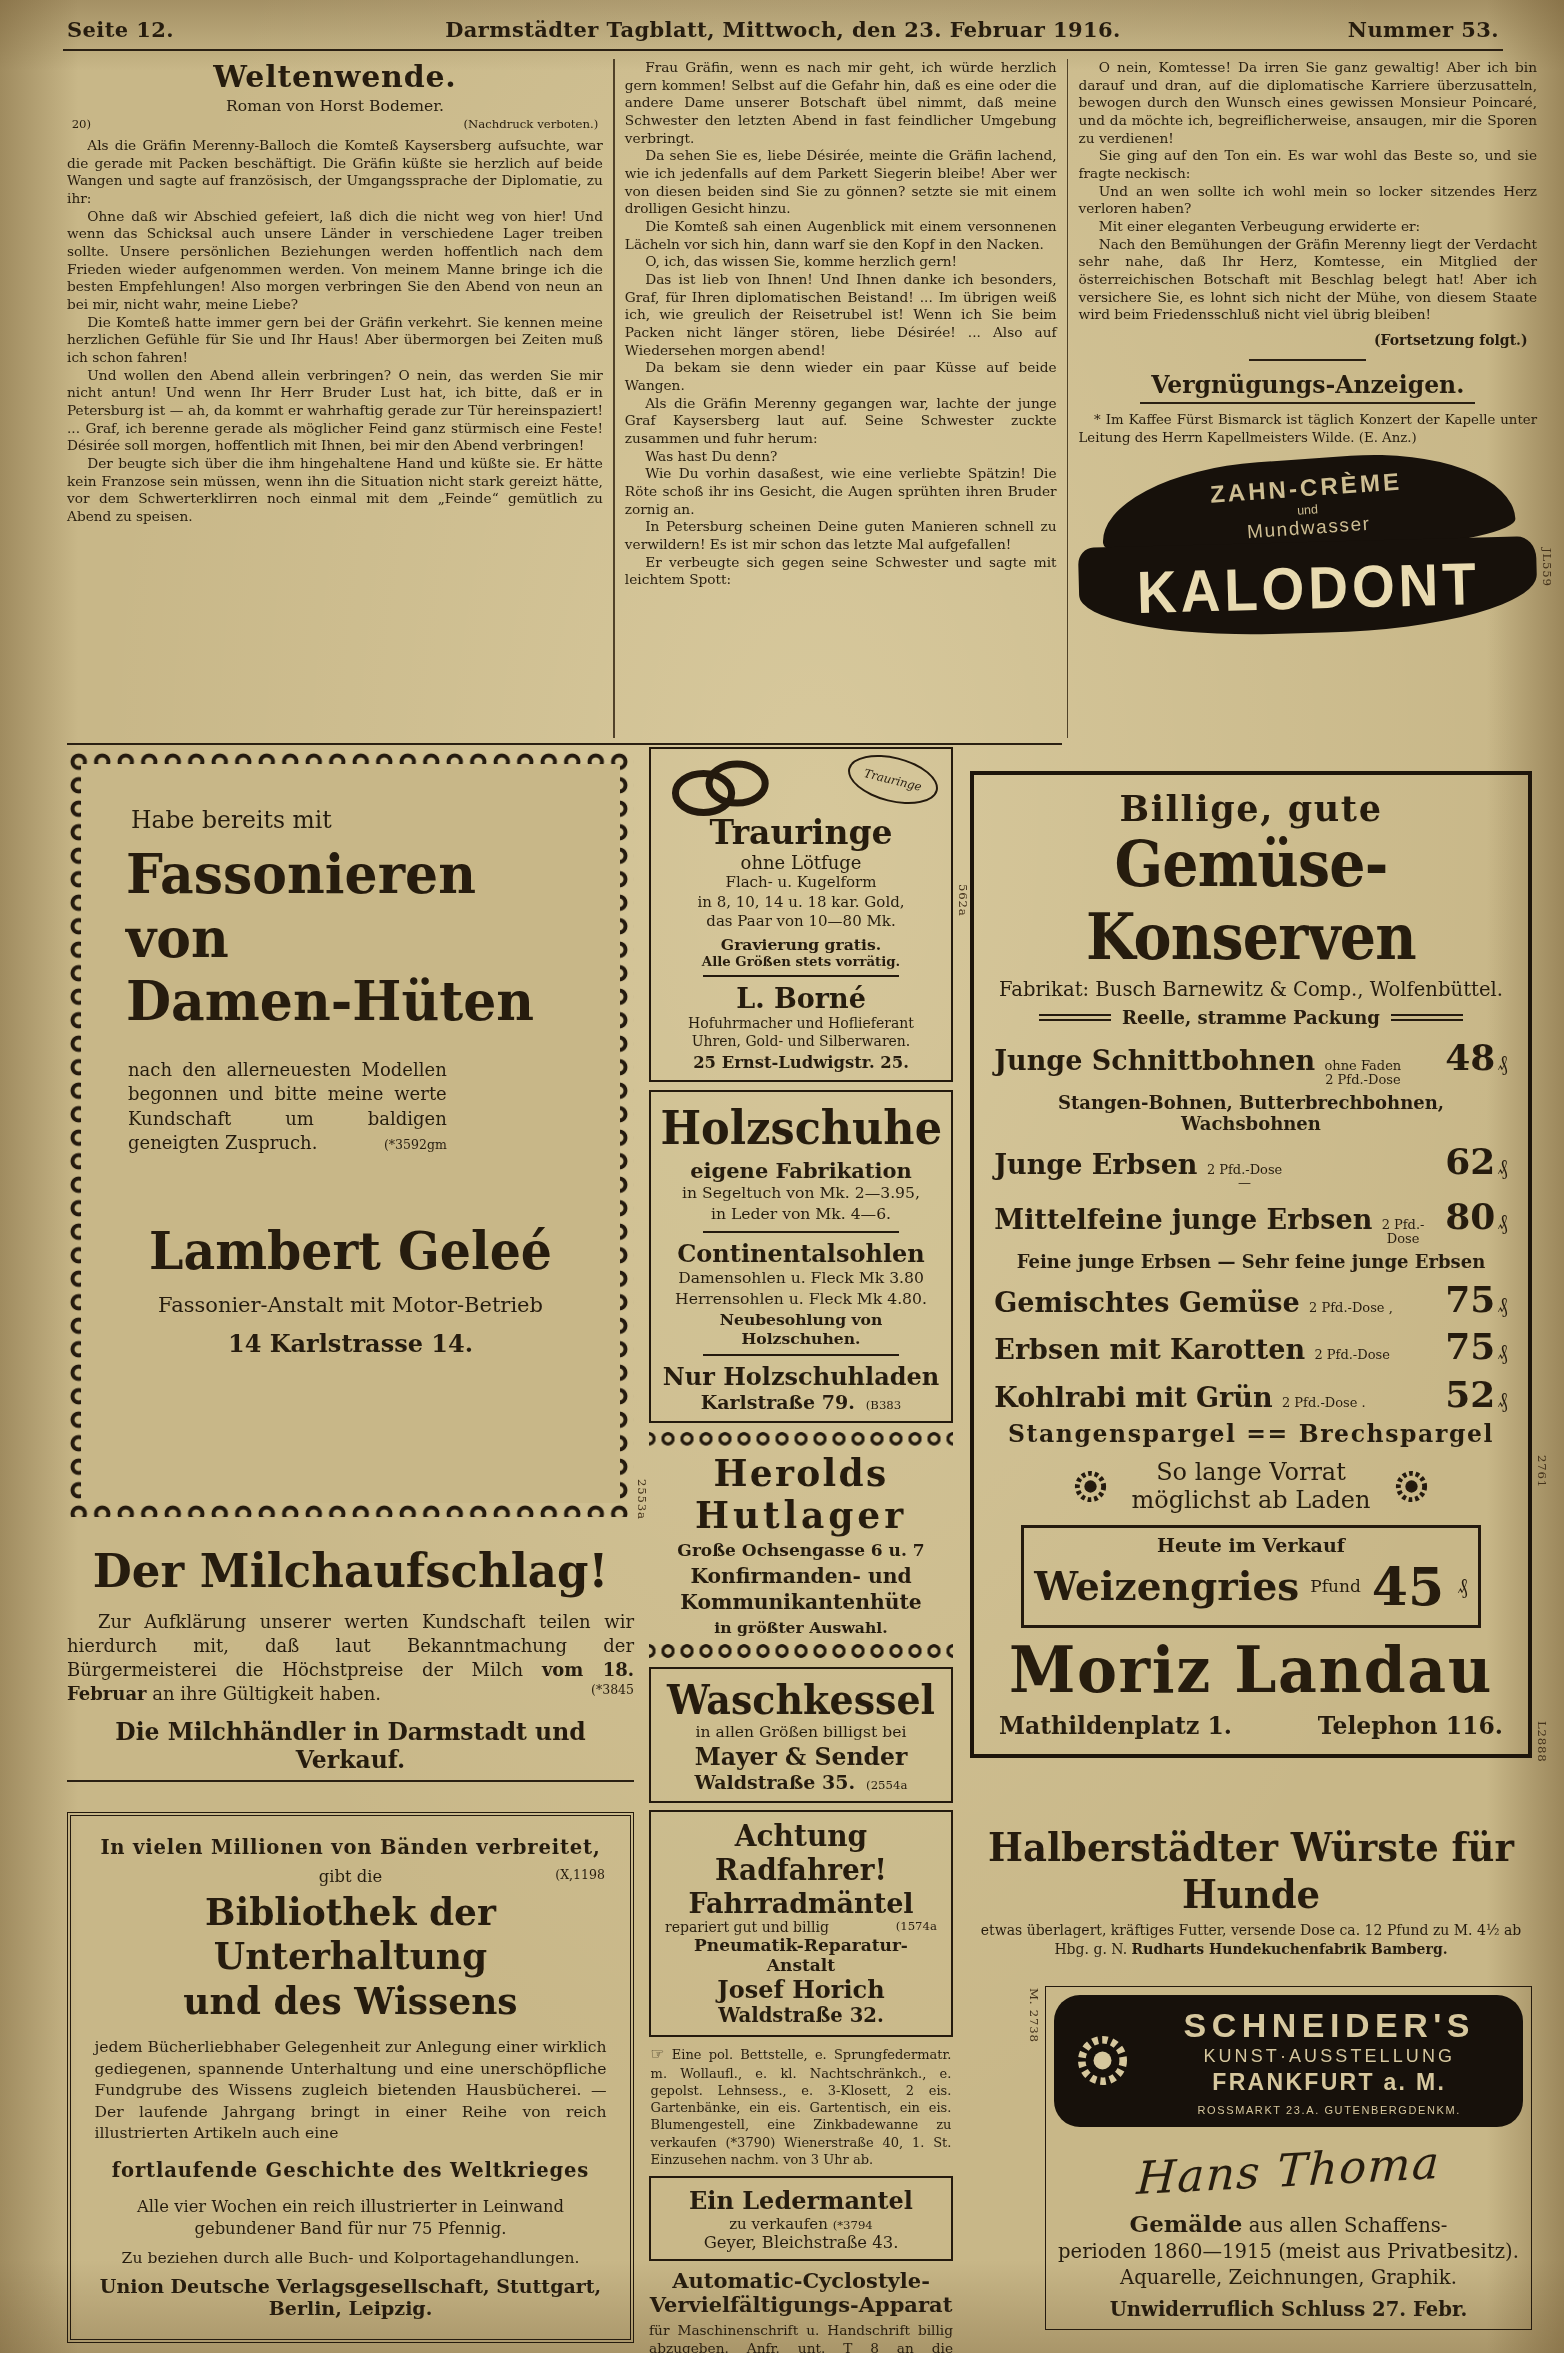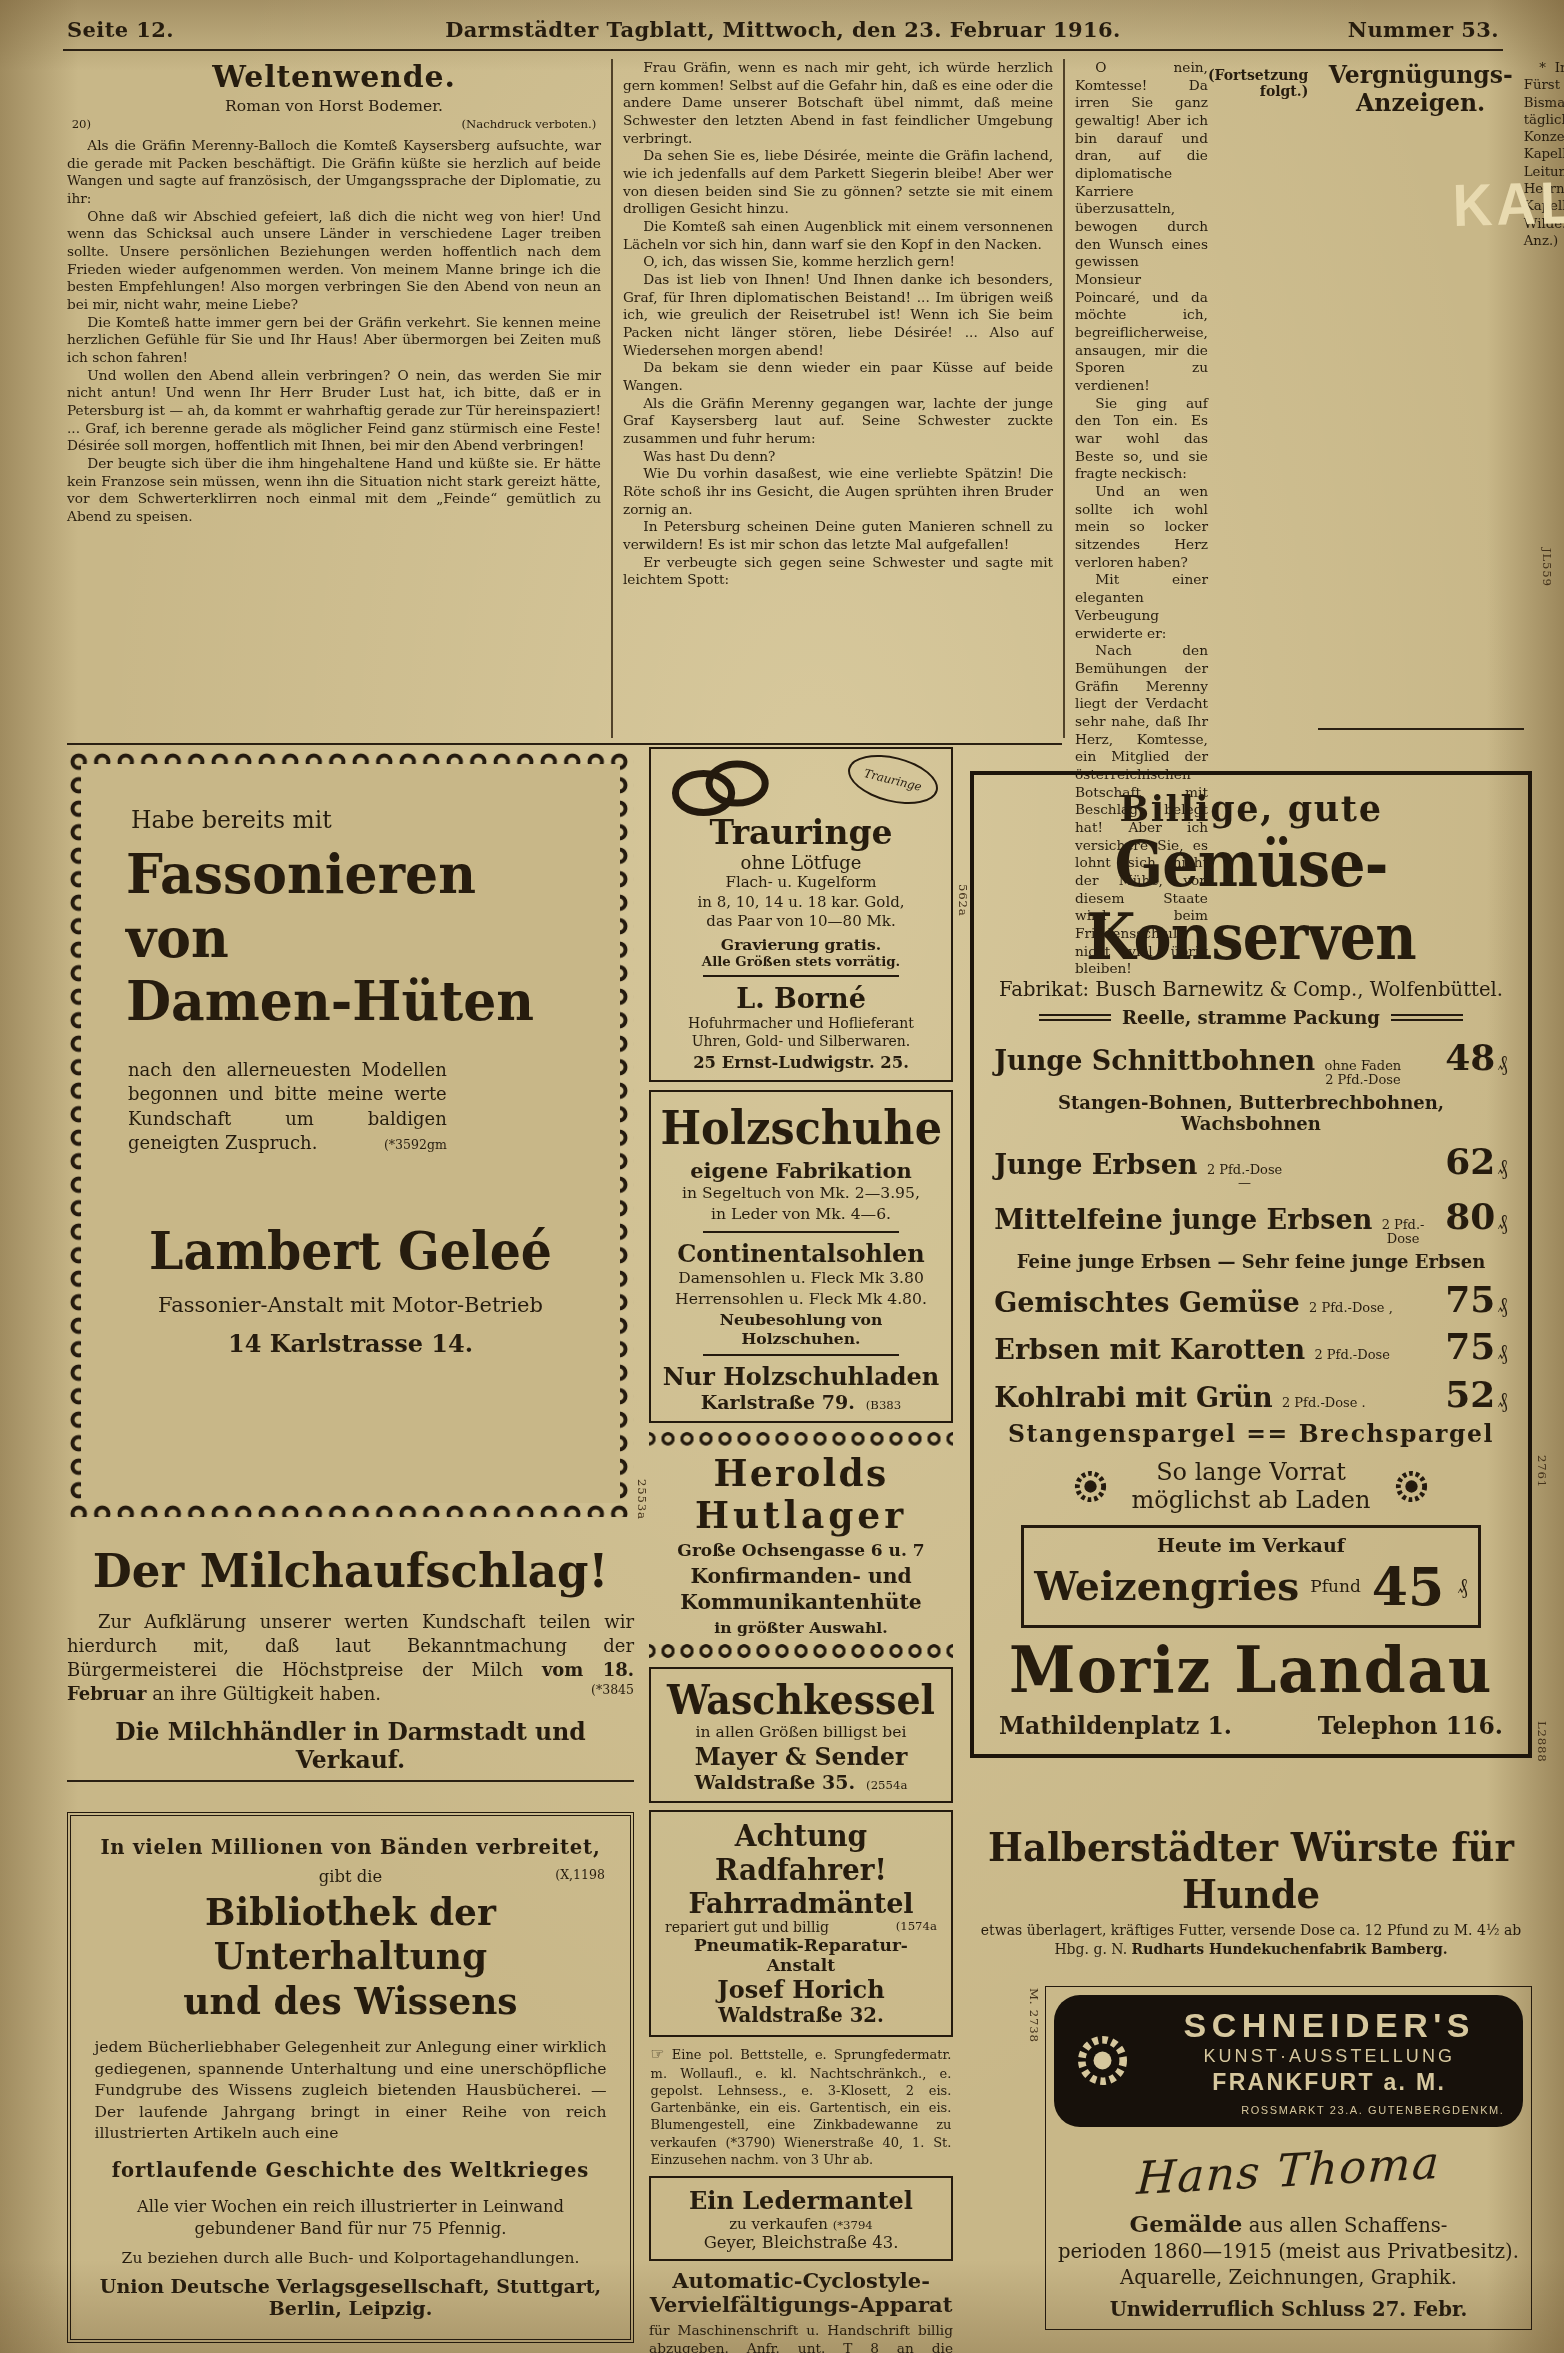--- a/index.html
+++ b/index.html
@@ -21,21 +21,21 @@
   .mh-left{width:250px;text-align:left}
   .mh-center{flex:1;text-align:center}
   .mh-right{width:250px;text-align:right}
   .masthead-rule{top:49px;left:63px;width:1440px;height:2.3px}
 
   
   .novel{position:absolute;top:59px;left:67px;width:1470px;height:679px;display:flex;gap:10.2px}
   .vrule{width:1.6px;background:rgba(58,44,22,.85)}
   .ncol1{width:540px}
   .ncol2{width:435px}
-  .ncol3{width:462px;display:flex;}
+  .ncol3{width:462px;display:flex;flex-direction:column}
   .novel-title{font-size:30px;text-align:center;font-weight:bold;letter-spacing:0.8px}
   .novel-byline{font-size:15.6px;text-align:center;margin:3.1px 0 1.6px}
   .novel-meta{display:flex;justify-content:space-between;font-size:11.7px;margin:1.6px 4.7px 6.3px}
   .ntext p{font-size:13.7px;line-height:1.29;text-align:justify;text-indent:20.3px}
   .cont{text-align:right;font-size:14px;font-weight:bold;margin:7.8px 9.4px 0 0}
   .short-rule{width:117px;height:2.3px;background:#2a2013;margin:11px auto 7.8px}
   .vergn-title{font-size:23.5px;font-weight:bold;text-align:center;width:fit-content;margin:1.6px auto 7.8px;padding:0 11px 3.1px;border-bottom:2.3px double #2a2013}
   .vergn-item{font-size:13.3px;line-height:1.3;text-align:justify;text-indent:15.6px}
 
   
@@ -166,21 +166,21 @@
   .halb{margin-top:69px}
   .halb-title{font-size:37px;font-weight:bold;text-align:center;transform:scaleY(1.06)}
   .halb-body{font-size:14px;text-align:center;line-height:1.35;margin-top:6.3px}
 
   .schn{width:487px;margin:27px 0 0 75px;border:1.6px solid #241a0e;padding:7.8px}
   .schn-head{background:#17110b;color:#d6c79d;border-radius:26px;padding:11px 14px;display:flex;align-items:center;gap:12.5px;font-family:"Liberation Sans",sans-serif}
   .schn-center{flex:1;text-align:center}
   .schn-name{font-size:34px;font-weight:bold;letter-spacing:5.5px}
   .schn-l2{font-size:18px;letter-spacing:3.1px;margin-top:1.6px}
   .schn-l3{font-size:23px;font-weight:bold;letter-spacing:2.3px;margin-top:1.6px}
-  .schn-addr{display:flex;justify-content:flex-end;font-size:11px;letter-spacing:1.6px;margin-top:7.8px;padding:0 4.7px}
+  .schn-addr{display:flex;justify-content:center;font-size:11px;letter-spacing:1.6px;margin-top:7.8px;padding:0 4.7px}
   .schn-sig{font-size:45px;font-style:italic;text-align:center;margin:17px 0 11px;transform:rotate(-3deg) skewX(-6deg);letter-spacing:1.6px}
   .schn-b{font-size:19.6px;text-align:center;line-height:1.35}
   .schn-b .big{font-size:23px;font-weight:bold}
   .schn-b4{font-size:19.6px;font-weight:bold;text-align:center;margin-top:6.3px}
 </style>
 </head>
 <body>
 
 <div class="page">
 

